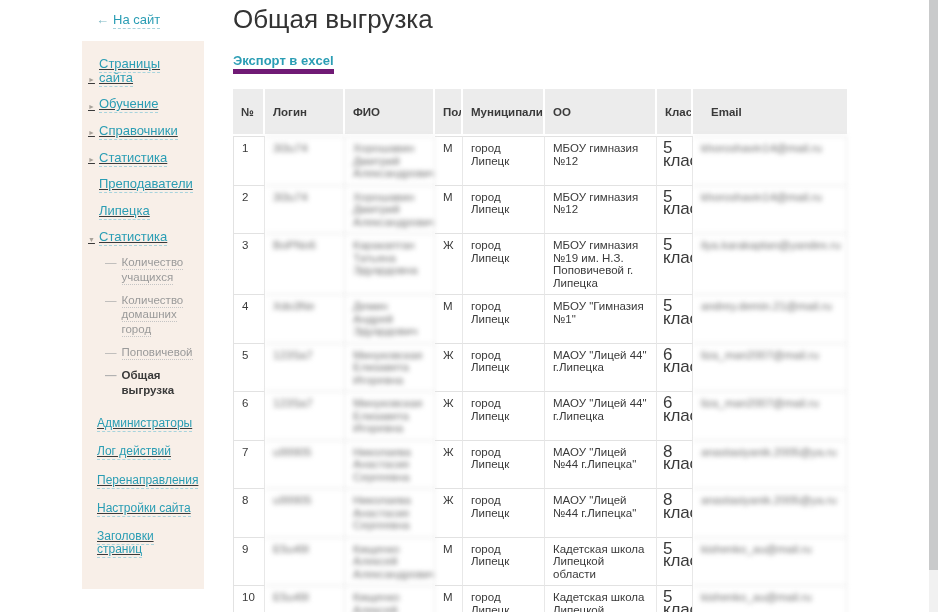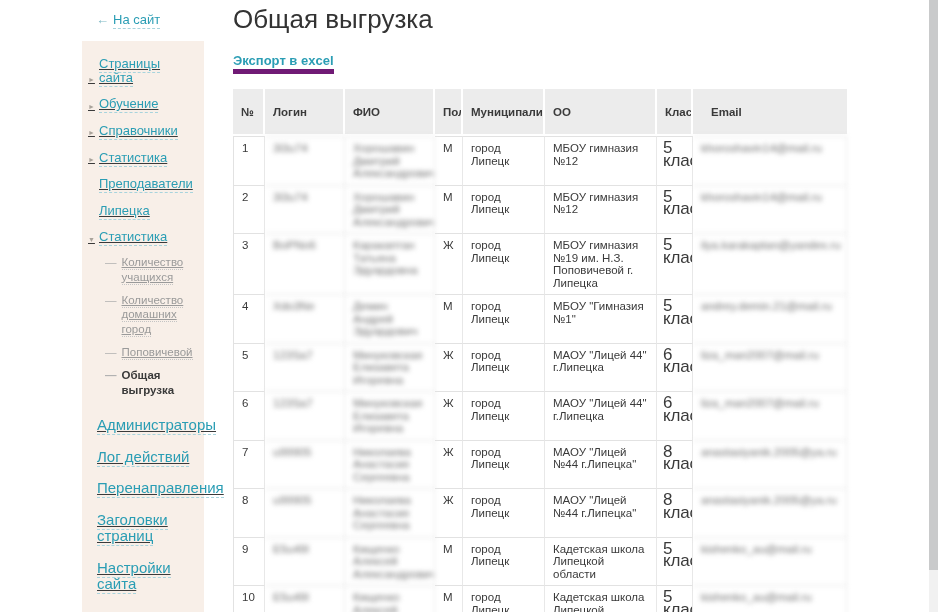--- a/index.html
+++ b/index.html
@@ -17,24 +17,24 @@
   a.lnk .u{border-bottom:1px dashed #a8d4dd;padding-bottom:1px;}
   .back-arrow{color:#7fb9c5;margin-right:4px;}
   .sidebar-box{background:#f8efe8;margin-top:14px;padding:16px 8px 18px 6px;}
   .menu-item{font-size:13px;margin-bottom:13px;display:flex;align-items:flex-end;line-height:1.05;text-decoration:underline;}
   .tri{width:11px;font-size:7px;color:#a9a39b;flex:0 0 11px;position:relative;top:-1px;}
   .no-tri{width:11px;flex:0 0 11px;}
   .submenu{margin:-2px 0 6px 17px;}
   .sub-item{font-size:11.5px;margin-bottom:9px;display:flex;align-items:baseline;line-height:1.25;}
   .dash{color:#b0b0b0;margin-right:5px;flex:0 0 auto;}
   a.sublnk{color:#9a9a9a;text-decoration:none;cursor:pointer;}
-  a.sublnk .u{border-bottom:1px dotted #c4c4c4;padding-bottom:1px;text-decoration:underline;}
+  a.sublnk .u{border-bottom:1px dotted #c4c4c4;padding-bottom:1px;}
   .sub-item.active{font-weight:bold;color:#3a3a3a;}
   .menu-bottom{margin:20px 0 0 9px;}
-  .menu-bottom .menu-link{font-size:15px;margin-bottom:15px;line-height:1.1;}
+  .menu-bottom .menu-link{font-size:12px;margin-bottom:15px;line-height:1.1;}
 
   
   .main{position:absolute;left:233px;top:0;width:614px;}
   h1.page-title{margin:4px 0 0 0;font-size:26px;font-weight:400;color:#333;line-height:1.2;}
   .export-wrap{margin-top:18px;font-size:13px;font-weight:bold;}
   a.export{color:#2a9db4;text-decoration:none;border-bottom:5px solid #701a75;padding-bottom:1px;cursor:pointer;}
 
   table.data{border-collapse:separate;border-spacing:0;table-layout:fixed;width:614px;margin-top:21px;}
   thead th{
     background:#ececec;color:#3a3a3a;font-size:11.5px;font-weight:bold;text-align:left;
@@ -121,24 +121,24 @@
         <div class="menu-item menu-link">
           <a class="lnk"><span class="u">Администраторы</span></a>
         </div>
         <div class="menu-item menu-link">
           <a class="lnk"><span class="u">Лог действий</span></a>
         </div>
         <div class="menu-item menu-link">
           <a class="lnk"><span class="u">Перенаправления</span></a>
         </div>
         <div class="menu-item menu-link">
+          <a class="lnk"><span class="u">Настройки сайта</span></a>
+        </div>
+        <div class="menu-item menu-link">
           <a class="lnk"><span class="u">Заголовки страниц</span></a>
-        </div>
-        <div class="menu-item menu-link">
-          <a class="lnk"><span class="u">Настройки сайта</span></a>
         </div>
       </div>
     </nav>
   </div>
 
   <div class="main">
     <h1 class="page-title">Общая выгрузка</h1>
     <div class="export-wrap">
       <a class="export">Экспорт в excel</a>
     </div>

